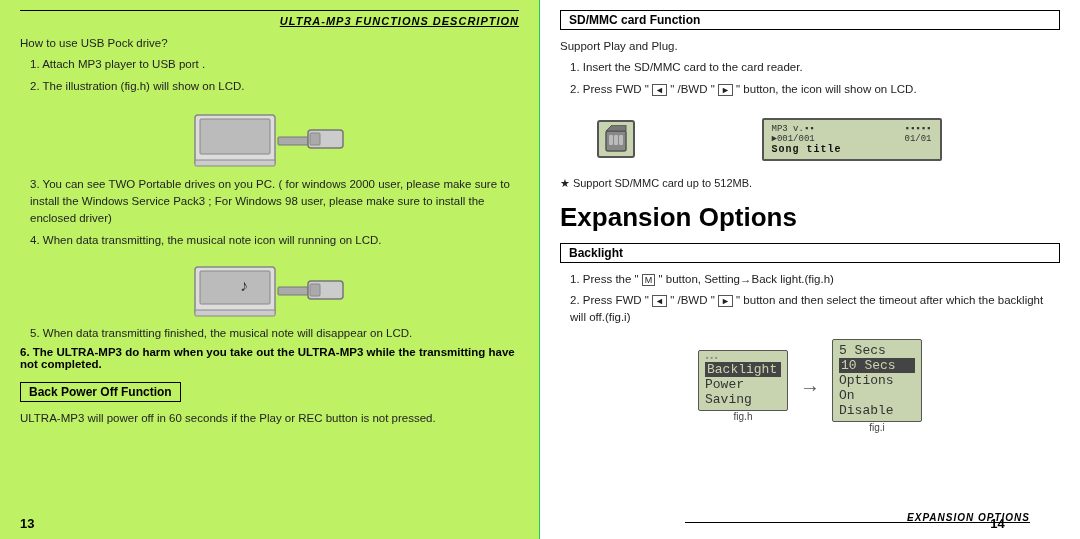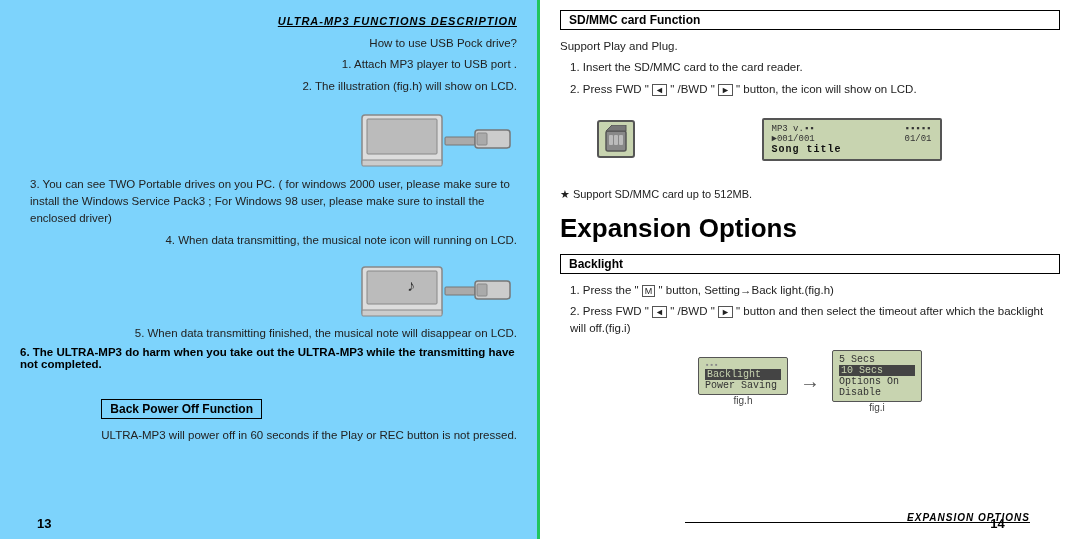--- a/index.html
+++ b/index.html
@@ -8,27 +8,26 @@
       height: 539px;
       display: flex;
       font-family: Arial, sans-serif;
       font-size: 12px;
       background: #fff;
       overflow: hidden;
     }
     .page-left {
       width: 540px;
       height: 539px;
-      background: #7dd3fc;
-      border-right: 3px solid #22c55e;
+      background: #bef264;
+      border-right: 1px solid #22c55e;
       padding: 10px 20px 10px 20px;
       position: relative;
       display: flex;
       flex-direction: column;
-      align-items: flex-end;
     }
     .page-right {
       width: 540px;
       height: 539px;
       background: #fff;
       padding: 10px 20px 10px 20px;
       position: relative;
       display: flex;
       flex-direction: column;
     }
@@ -56,29 +55,29 @@
       line-height: 1.5;
       color: #222;
       margin-bottom: 4px;
     }
     .content-text.indent {
       margin-left: 10px;
     }
     .bold-text {
       font-weight: bold;
       font-size: 11.5px;
-      margin-bottom: 21px;
+      margin-bottom: 4px;
     }
     .page-number {
       position: absolute;
       bottom: 8px;
       font-weight: bold;
       font-size: 13px;
     }
-    .page-number-left { left: 37px; }
+    .page-number-left { left: 20px; }
     .page-footer-right {
       position: absolute;
       bottom: 8px;
       right: 50px;
       font-family: 'Arial Black', Arial, sans-serif;
       font-size: 10px;
       font-weight: bold;
       font-style: italic;
       letter-spacing: 1px;
       text-decoration: underline;
@@ -153,35 +152,35 @@
       border: 1.5px solid #555;
       background: #c8d4b0;
       padding: 3px 6px;
       font-family: 'Courier New', monospace;
       font-size: 9px;
       width: 90px;
       border-radius: 2px;
     }
     .lcd-mini-row {
       color: #333;
-      font-size: 10px;
+      font-size: 13px;
     }
     .lcd-mini-row.highlighted {
       background: #444;
       color: #c8d4b0;
       padding: 0 2px;
     }
     .arrow-symbol {
       font-size: 20px;
       color: #555;
     }
     .star-note {
       font-size: 11px;
       color: #222;
-      margin-top: 11px;
+      margin-top: 0;
     }
     .divider-line {
       border-top: 1.5px solid #000;
       margin-bottom: 4px;
     }
     .usb-svg-container {
       display: flex;
       align-items: center;
       justify-content: center;
       margin: 6px 0;

